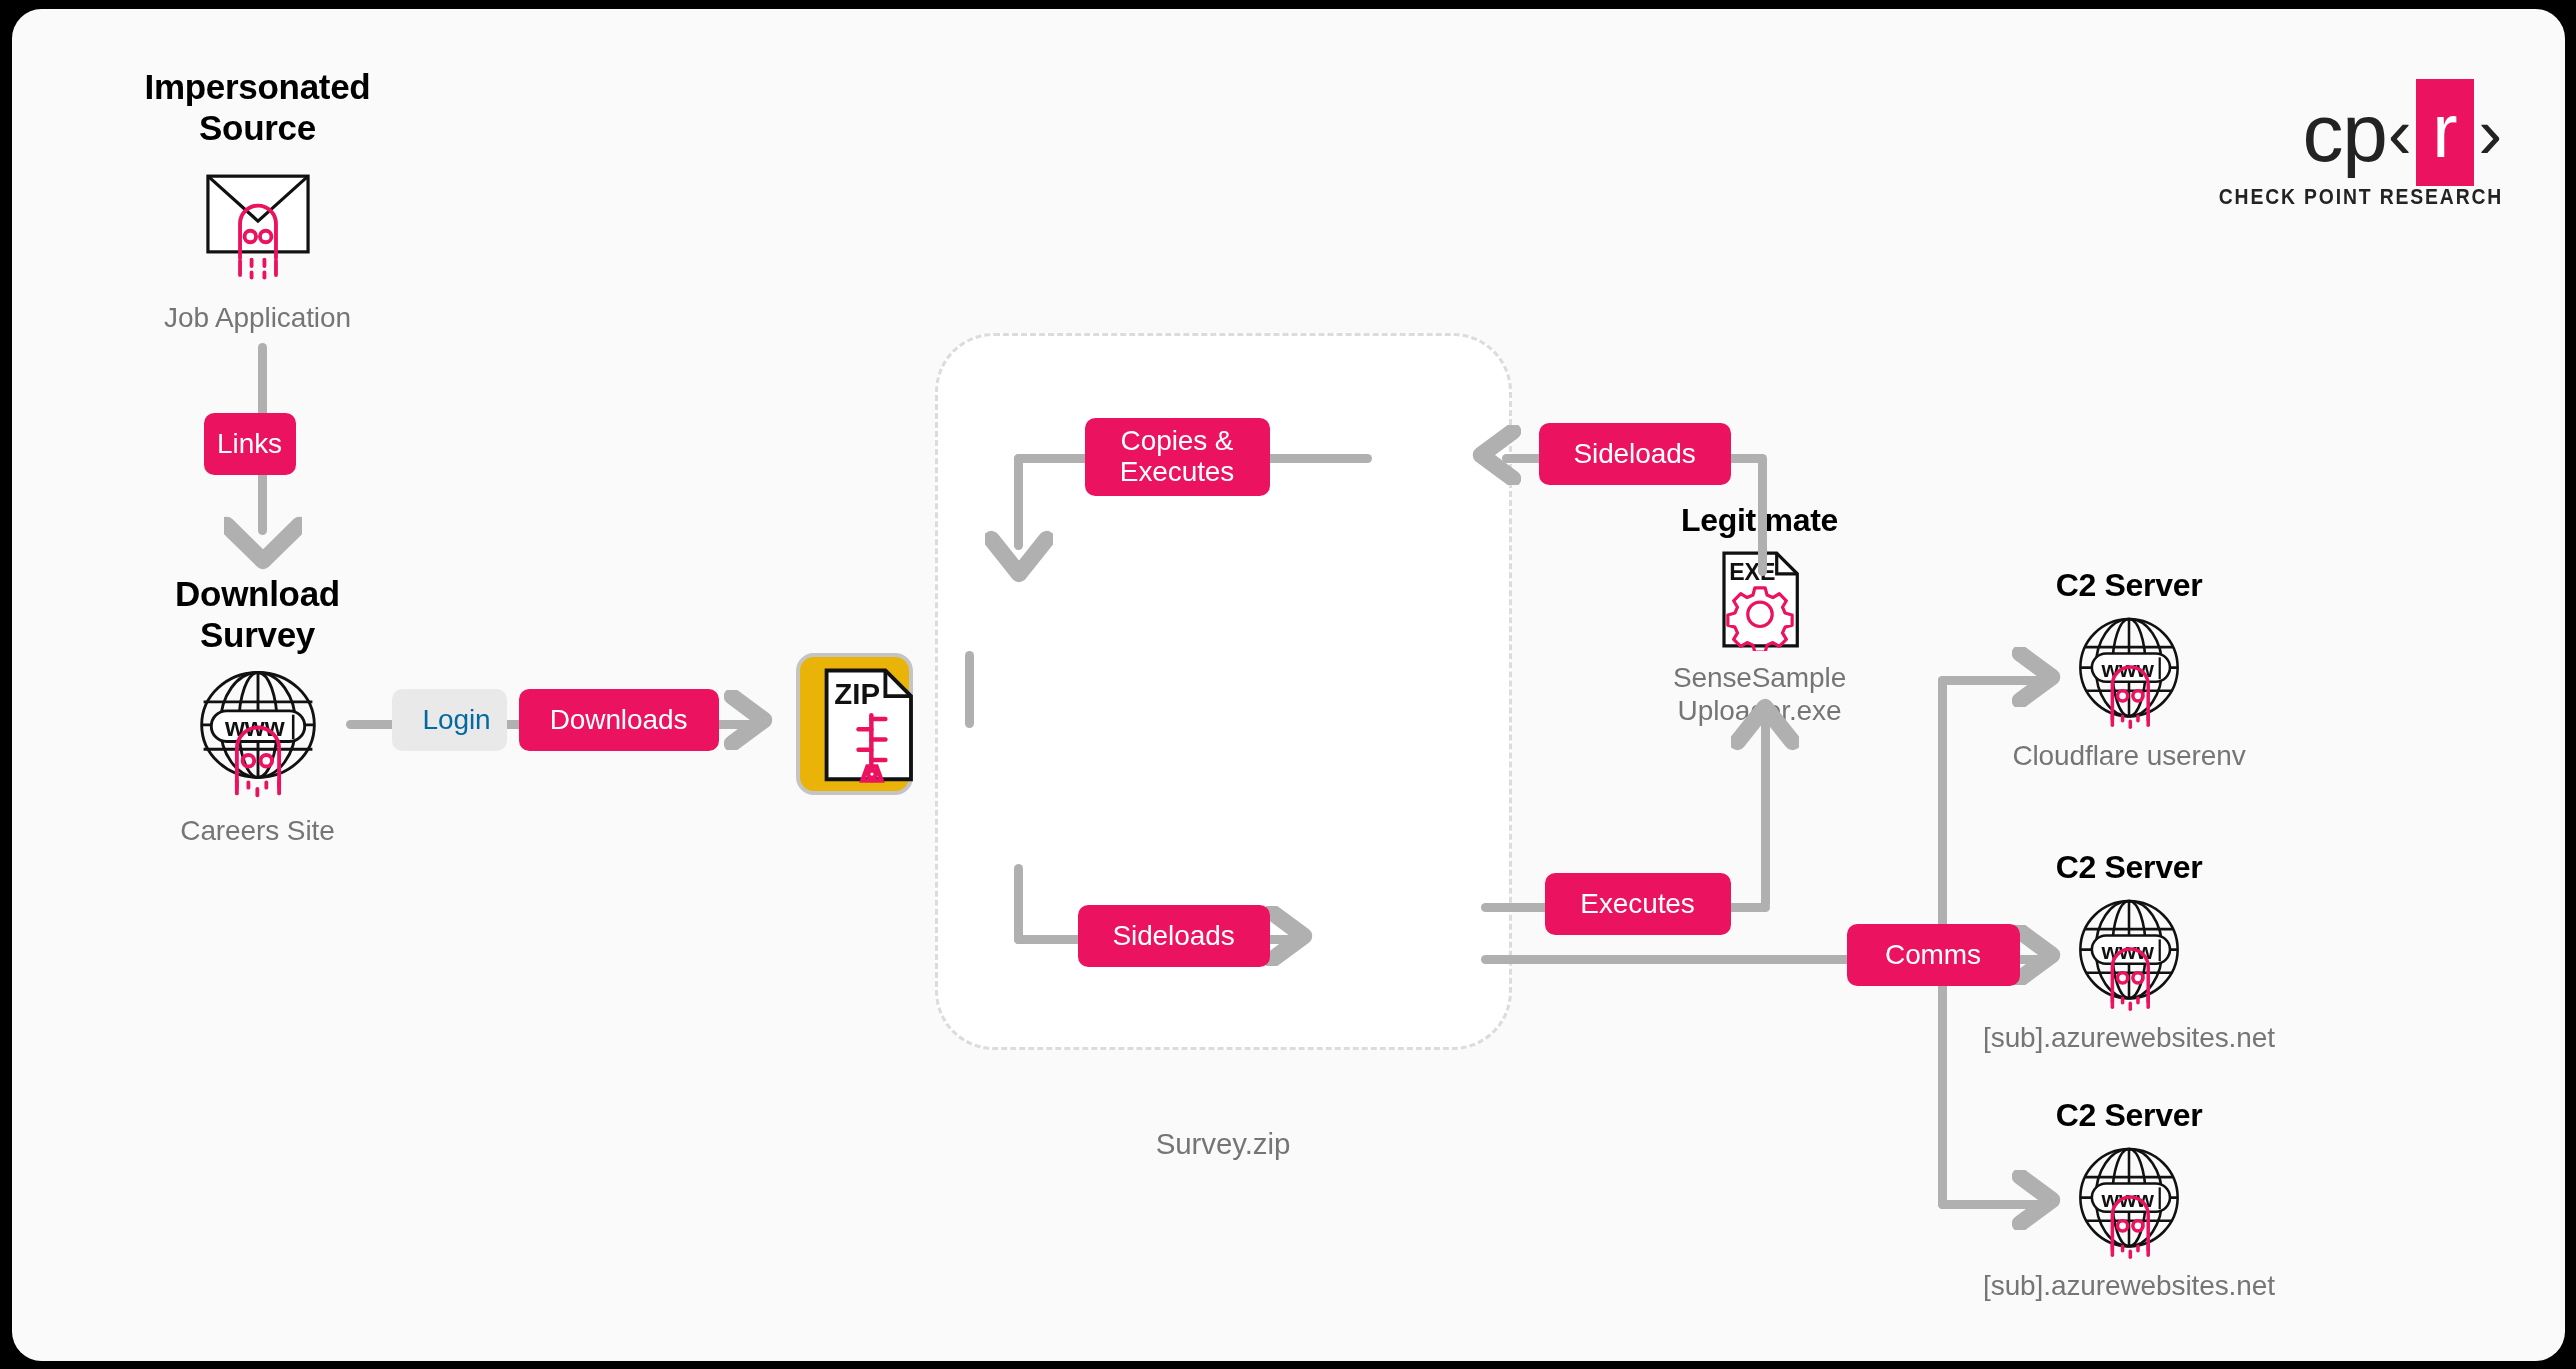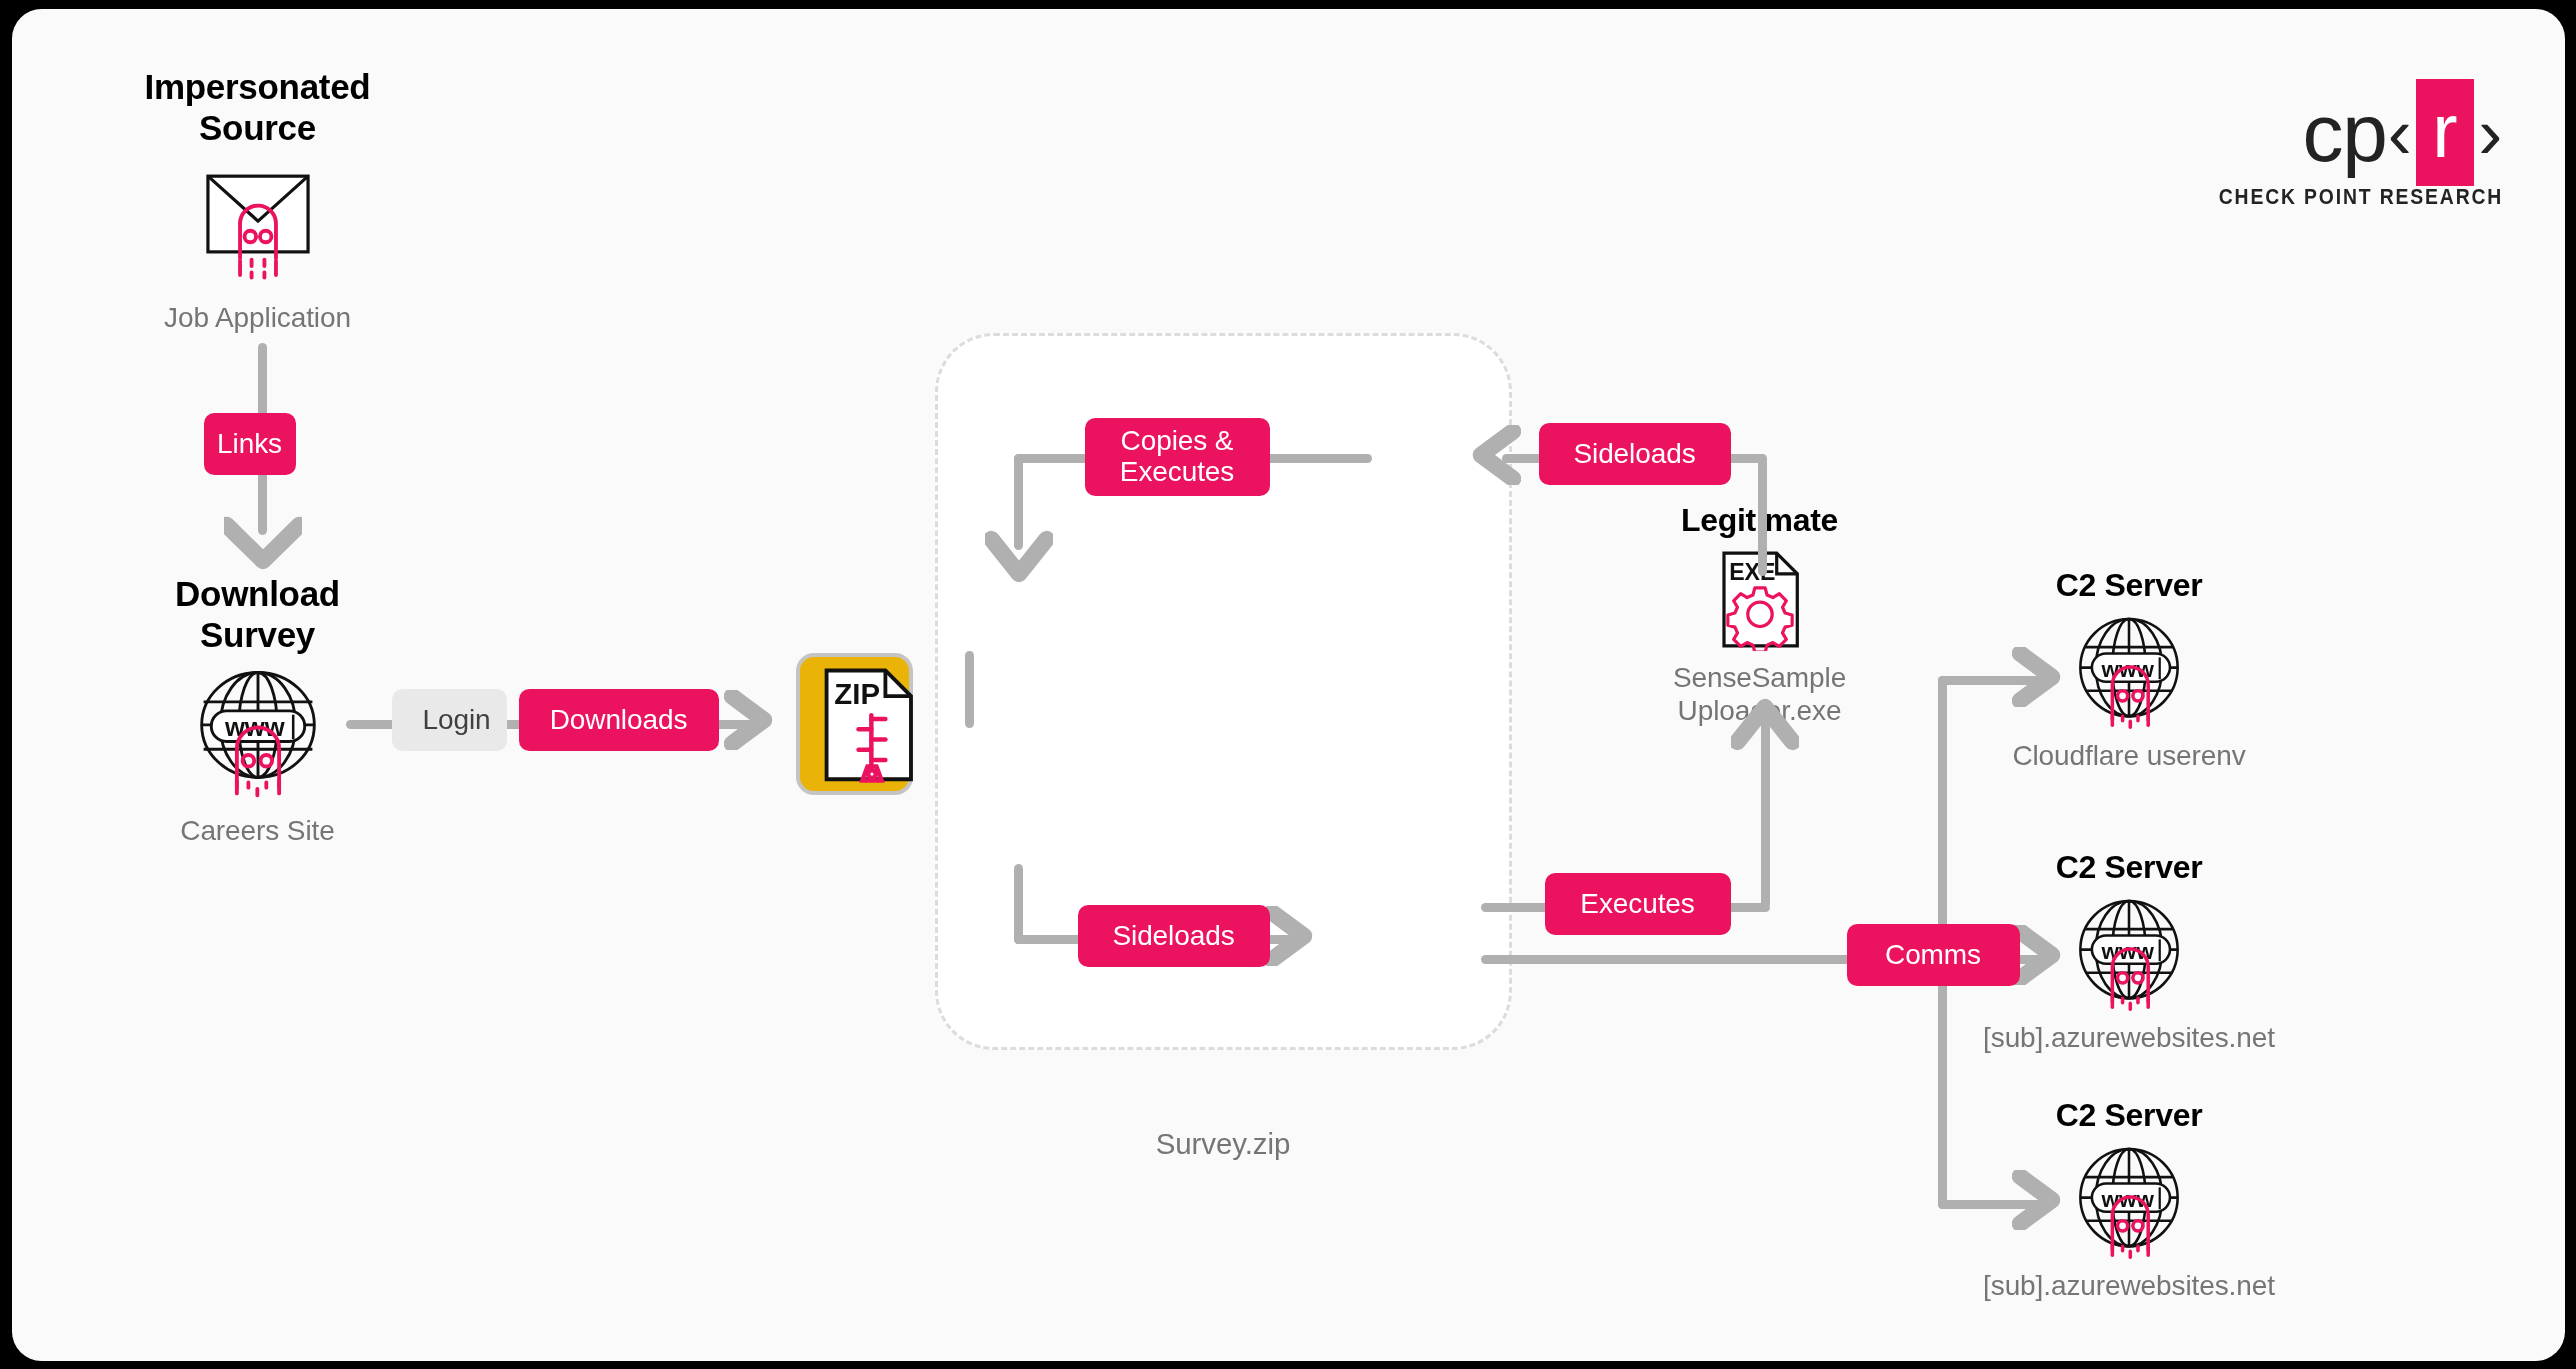--- a/index.html
+++ b/index.html
@@ -44,21 +44,21 @@
     color: #ffffff;
     background: #EB125F;
     font-size: 28px;
     line-height: 1.1;
     text-align: center;
     white-space: pre-line;
     padding: 7.7px 14px;
     letter-spacing: -0.1px;
     z-index: 7;
   }
-  .pill.grey { background: #e9e9e9; color: #404040; padding-left: 29px; }
+  .pill.grey { background: #e9e9e9; color: #0369a1; padding-left: 29px; }
 
   
   .ln { position: absolute; background: #b0b0b0; z-index: 2; }
   .lnh { height: 9px; border-radius: 4.5px; }
   .lnv { width: 9px; border-radius: 4.5px; }
   .arrow { position: absolute; z-index: 3; }
 
   
   #survey-box {
     position: absolute;

